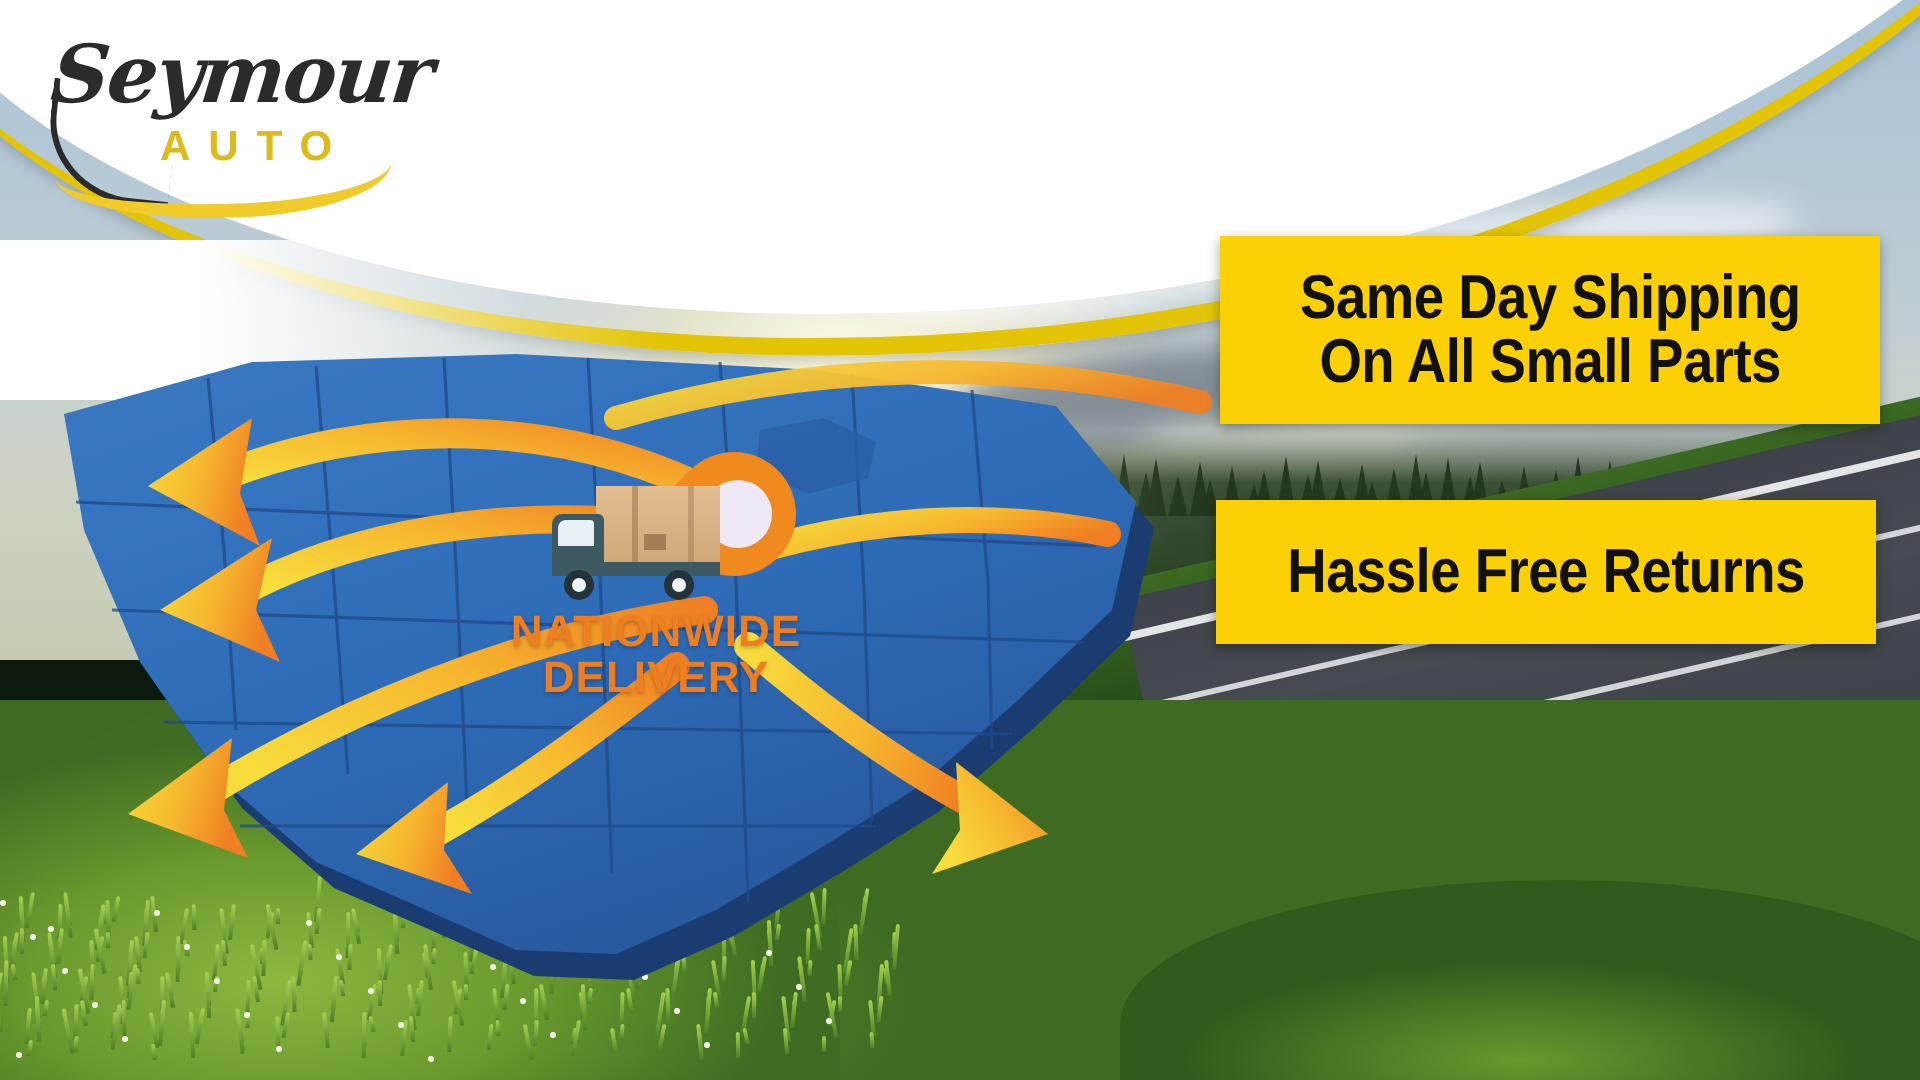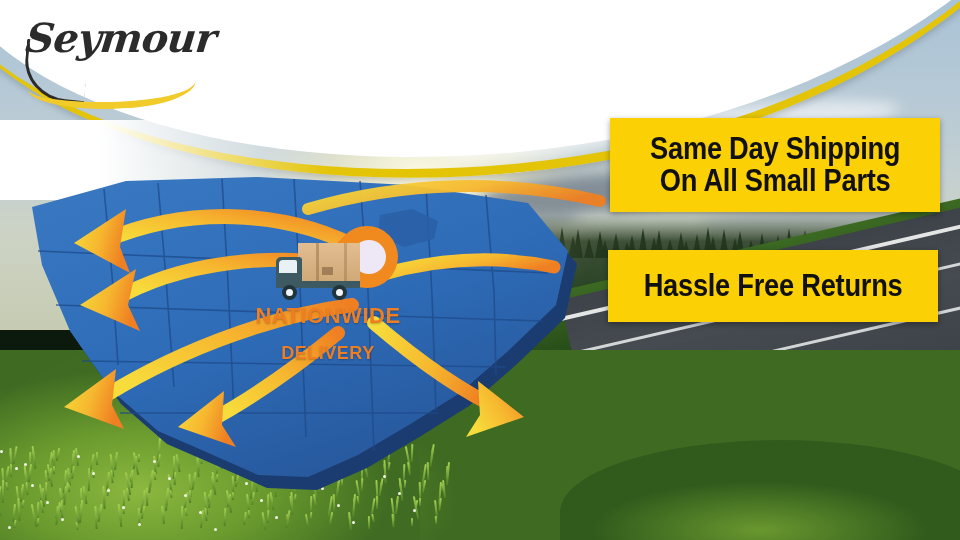--- a/index.html
+++ b/index.html
@@ -146,21 +146,21 @@
   .wheel{position:absolute;top:42px;width:15px;height:15px;background:#22333a;border-radius:50%;}
   .wheel:after{content:"";position:absolute;left:4px;top:4px;width:7px;height:7px;background:#f2f5f7;border-radius:50%;}
   .w1{left:12px;} .w2{left:62px;}
 
   .nw-text{
     position:absolute;left:253px;top:305px;width:150px;text-align:center;
     font-family:"Liberation Sans",sans-serif;font-weight:700;color:#ee7e22;
     line-height:1.04;text-shadow:0 1px 2px rgba(0,0,0,.25);
   }
   .nw1{font-size:22px;letter-spacing:.5px;}
-  .nw2{font-size:18px;letter-spacing:.5px;margin-top:16px;}
+  .nw2{font-size:22px;letter-spacing:.5px;}
 
   
   .callout{
     position:absolute;background:#fbd004;
     display:flex;flex-direction:column;align-items:center;justify-content:center;
     box-shadow:0 2px 6px rgba(0,0,0,.35);
   }
   .callout .line{
     font-family:"Liberation Sans Narrow","Liberation Sans",sans-serif;
     font-weight:700;color:#111;line-height:1.02;white-space:nowrap;
@@ -566,20 +566,21 @@
   </div>
 
   <div class="whitecap"></div>
   <div class="swoosh"></div>
   <div class="swooshfade"></div>
 
   <div class="logo">
     <div class="logo-tail"></div>
     <div class="logo-script">Seymour</div>
     <div class="logo-swoosh"></div>
+    <div class="logo-auto">AUTO</div>
   </div>
 
   <div class="map">
     <svg viewBox="0 0 620 340" preserveAspectRatio="none">
       <defs>
         <linearGradient id="arrowGrad" x1="0%" y1="0%" x2="100%" y2="30%">
           <stop offset="0%" stop-color="#f7dd3c"></stop>
           <stop offset="55%" stop-color="#f6b72f"></stop>
           <stop offset="100%" stop-color="#ef7f22"></stop>
         </linearGradient>

